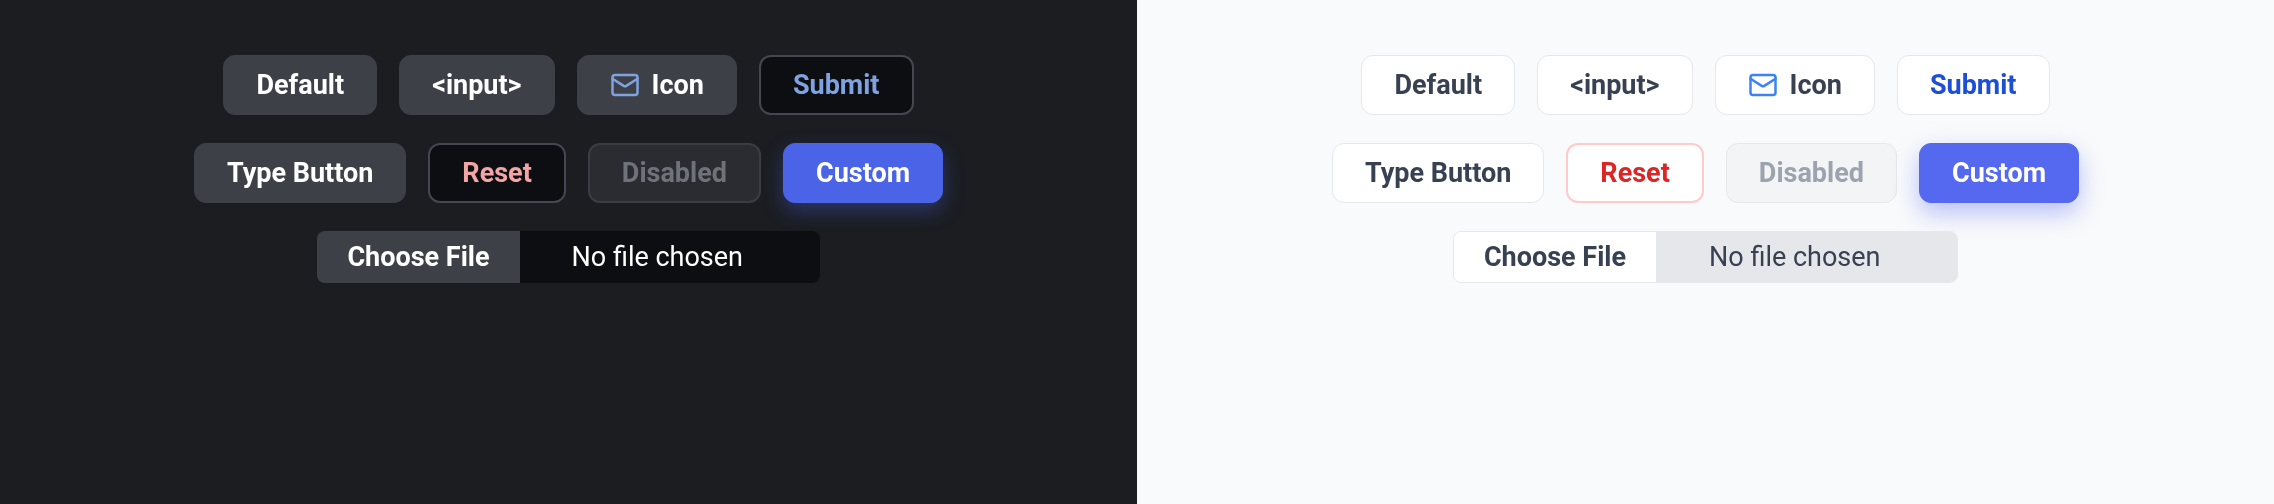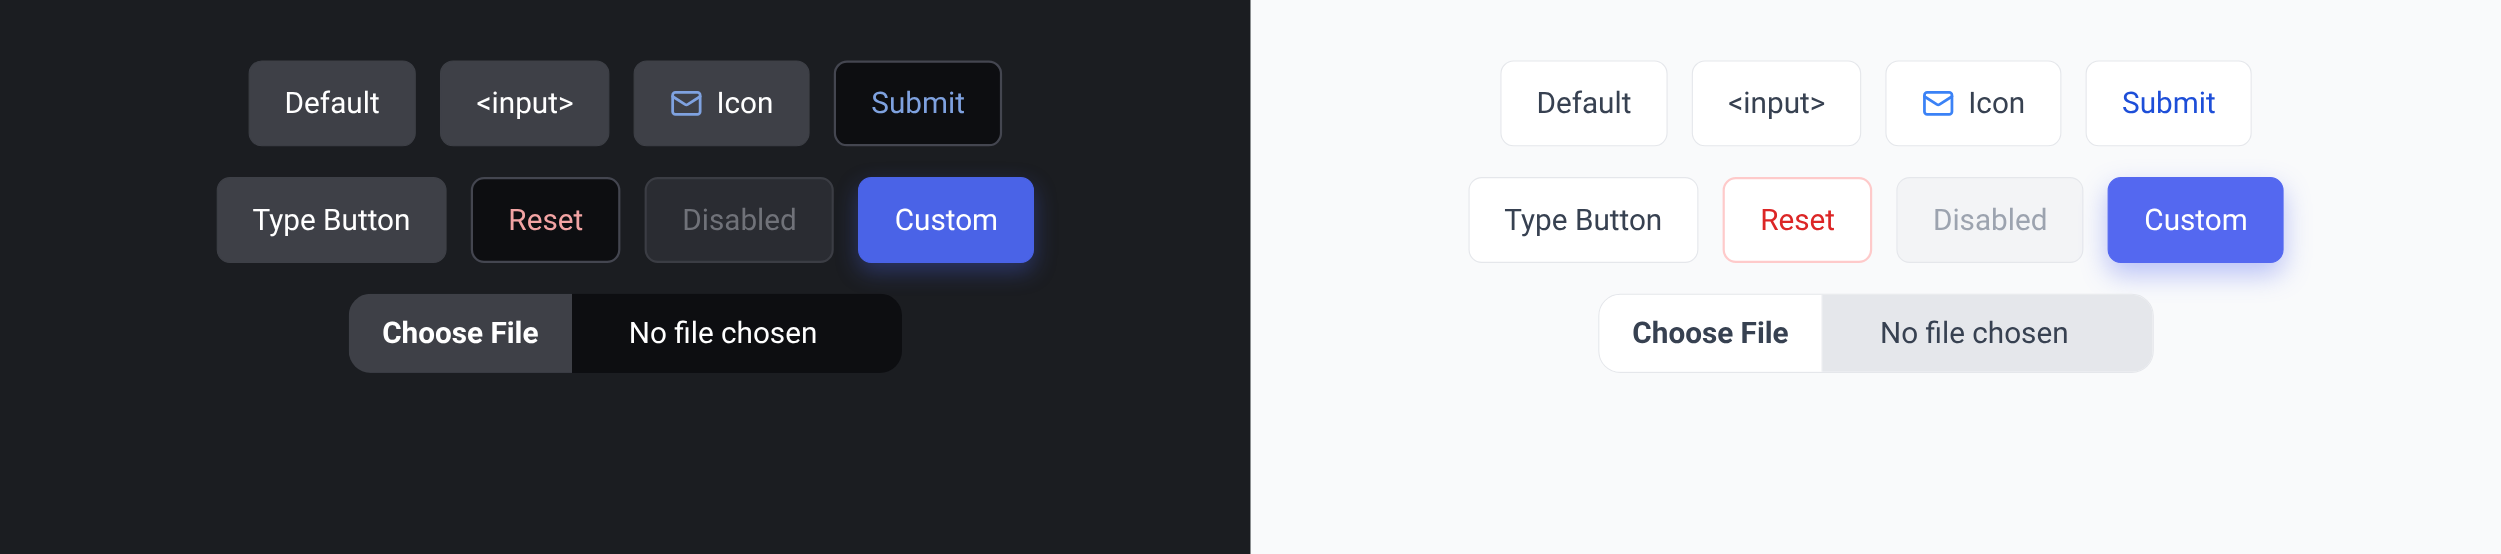--- a/index.html
+++ b/index.html
@@ -30,25 +30,25 @@
     .row {
       display: flex;
       gap: 22px;
       align-items: center;
     }
     .btn {
       display: inline-flex;
       align-items: center;
       justify-content: center;
       gap: 12px;
-      height: 78px;
+      height: 60px;
       padding: 0 32px;
       border-radius: 12px;
       font-size: 27px;
-      font-weight: 400;
+      font-weight: 700;
       cursor: pointer;
       font-family: inherit;
       white-space: nowrap;
     }
     
     .panel-dark .btn-default {
       background: #3e4047;
       border: 1px solid #3e4047;
       color: #ffffff;
     }
@@ -106,22 +106,22 @@
     .icon-svg {
       width: 30px;
       height: 30px;
       flex-shrink: 0;
     }
     .panel-dark .icon-svg { stroke: #7fa2e0; }
     .panel-light .icon-svg { stroke: #3b82f6; }
     
     .file-picker {
       display: flex;
-      height: 72px;
-      border-radius: 20px;
+      height: 52px;
+      border-radius: 8px;
       overflow: hidden;
       font-size: 27px;
     }
     .file-btn {
       display: flex;
       align-items: center;
       padding: 0 30px;
       font-weight: 700;
       cursor: pointer;
     }

